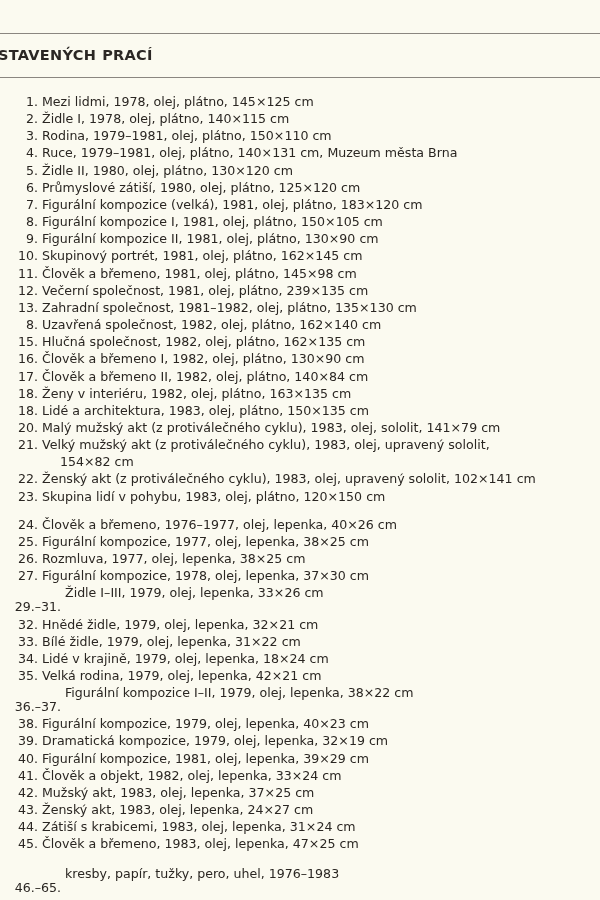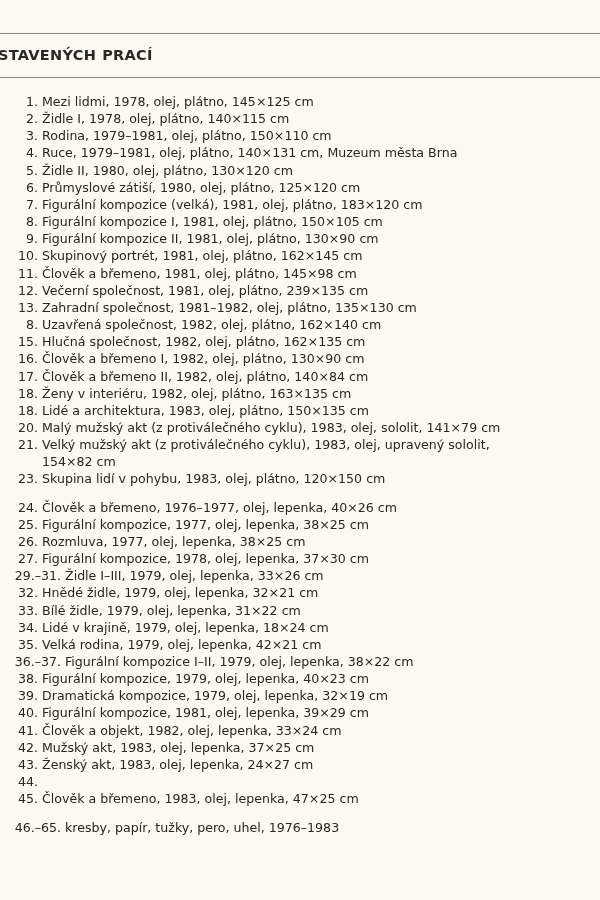--- a/index.html
+++ b/index.html
@@ -21,23 +21,23 @@
       font-size: 14.5px; font-weight: bold; letter-spacing: 0.3px;
       color: #2b2724; white-space: nowrap;
     }
     .title .sp { display: inline-block; width: 6px; }
     .list {
       position: absolute; left: 0; top: 93px; width: 600px;
       font-size: 12.6px; line-height: 17.15px;
     }
     .row { display: flex; white-space: nowrap; }
     .row .num { width: 38px; text-align: right; flex: none; }
-    .row .num.wide { width: 61px; }
+    .row .num.wide { width: 61px; margin-top: 14px; }
     .row .txt { padding-left: 4px; }
-    .cont { padding-left: 42px; white-space: nowrap; }
+    .cont { padding-left: 20px; white-space: nowrap; margin-left: 40px; }
     .gap { height: 11px; }
     .gap2 { height: 12px; }
   </style>
 </head>
 <body>
 
 <div class="rule top"></div>
 <div class="title"><span>STAVENÝCH</span><span class="sp"></span><span>PRACÍ</span></div>
 <div class="rule bottom"></div>
 
@@ -122,20 +122,24 @@
       <div class="row">
         <span class="num">20.</span>
         <span class="txt">Malý mužský akt (z protiválečného cyklu), 1983, olej, sololit, 141×79 cm</span>
       </div>
       <div class="row">
         <span class="num">21.</span>
         <span class="txt">Velký mužský akt (z protiválečného cyklu), 1983, olej, upravený sololit,</span>
       </div>
       <div class="cont">154×82 cm</div>
       <div class="row">
+        <span class="num">22.</span>
+        <span class="txt">Ženský akt (z protiválečného cyklu), 1983, olej, upravený sololit, 102×141 cm</span>
+      </div>
+      <div class="row">
         <span class="num">23.</span>
         <span class="txt">Skupina lidí v pohybu, 1983, olej, plátno, 120×150 cm</span>
       </div>
     </div>
   <div class="gap"></div>
   <div id="sec2">
       <div class="row">
         <span class="num">24.</span>
         <span class="txt">Člověk a břemeno, 1976–1977, olej, lepenka, 40×26 cm</span>
       </div>
@@ -194,20 +198,21 @@
       <div class="row">
         <span class="num">42.</span>
         <span class="txt">Mužský akt, 1983, olej, lepenka, 37×25 cm</span>
       </div>
       <div class="row">
         <span class="num">43.</span>
         <span class="txt">Ženský akt, 1983, olej, lepenka, 24×27 cm</span>
       </div>
       <div class="row">
         <span class="num">44.</span>
+        <span class="txt">Zátiší s krabicemi, 1983, olej, lepenka, 31×24 cm</span>
       </div>
       <div class="row">
         <span class="num">45.</span>
         <span class="txt">Člověk a břemeno, 1983, olej, lepenka, 47×25 cm</span>
       </div>
     </div>
   <div class="gap2"></div>
   <div id="sec3">
       <div class="row">
         <span class="num wide">46.–65.</span>

